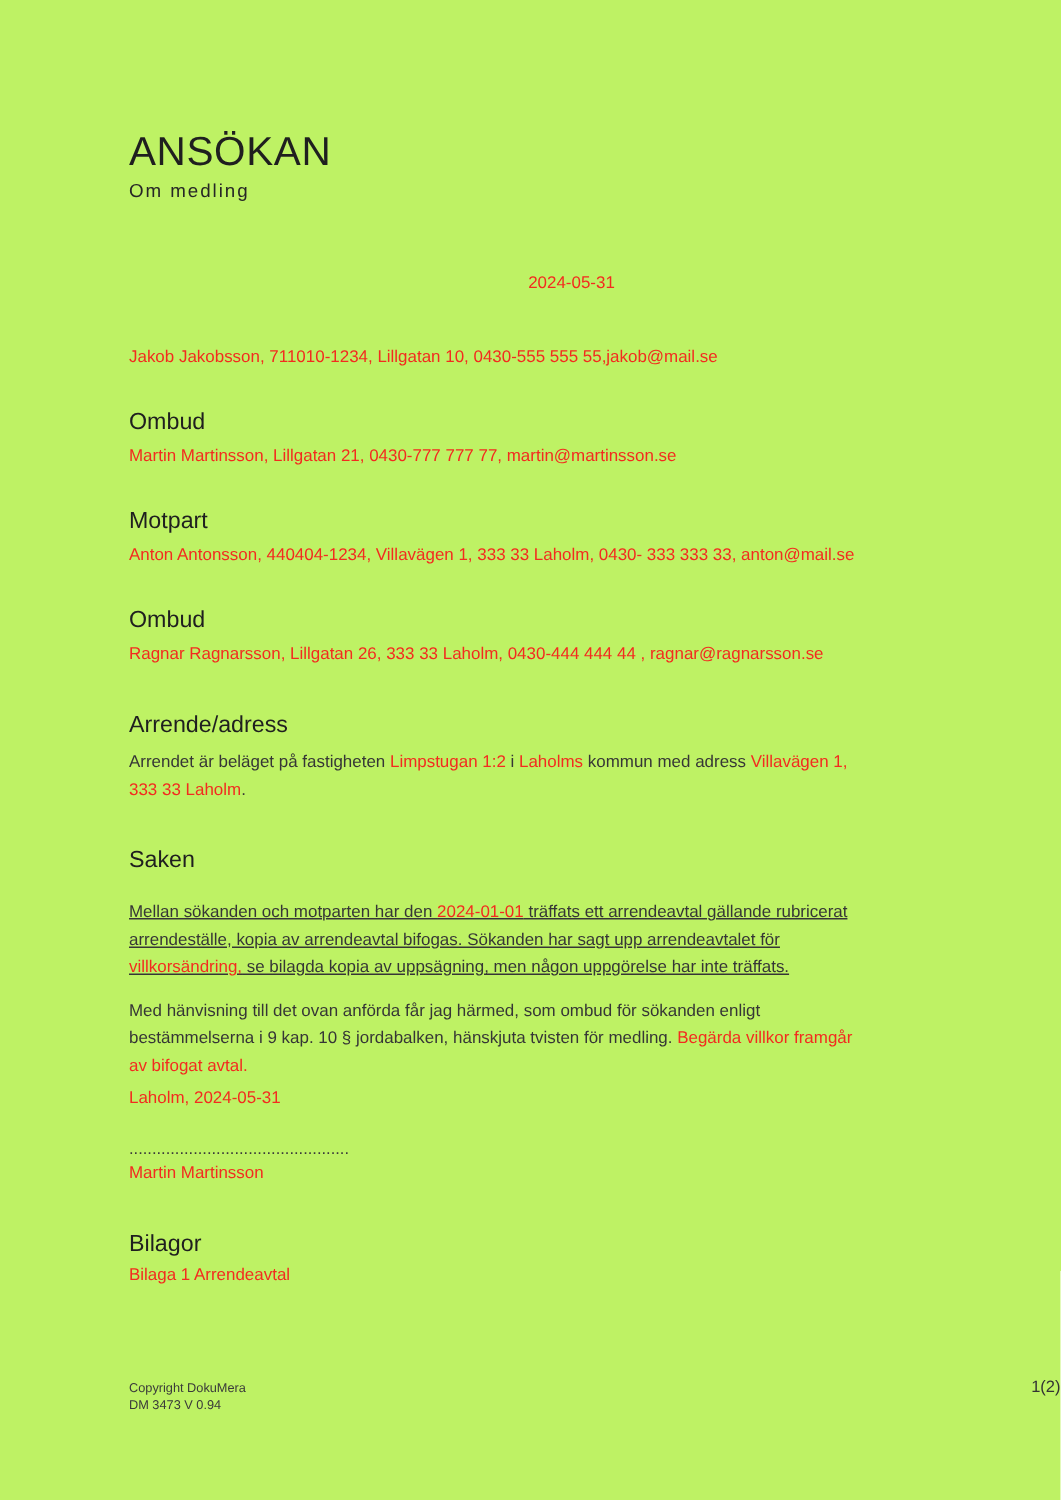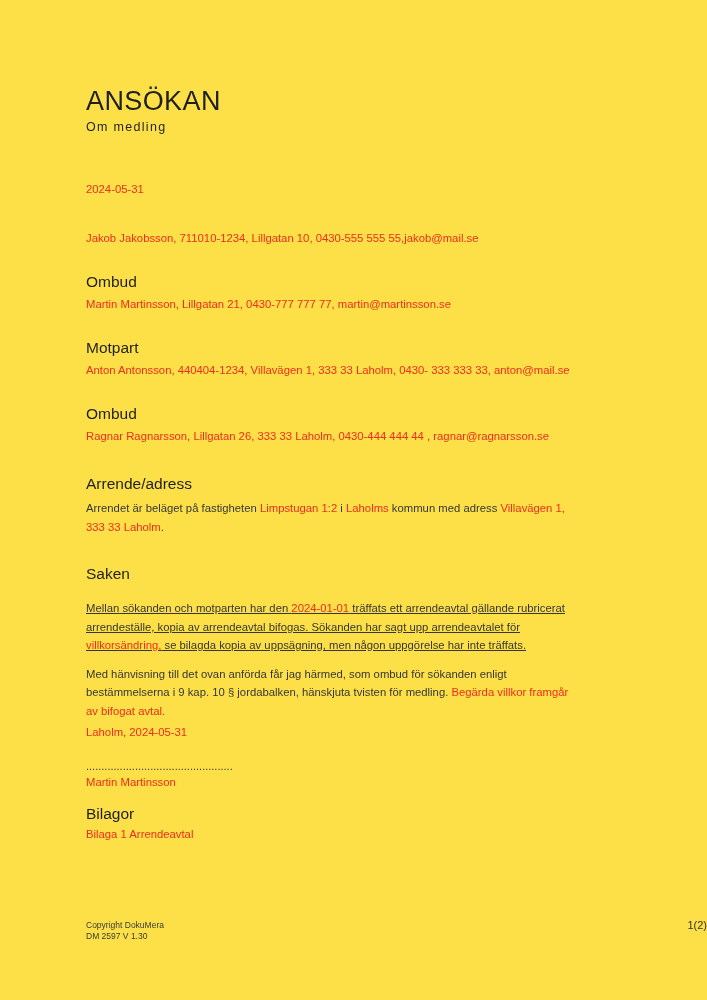--- a/index.html
+++ b/index.html
@@ -11,21 +11,21 @@
   html, body { margin: 0; padding: 0; background: #ffffff; }
   body {
     font-family: "Liberation Sans", sans-serif;
     color: var(--text-color);
     -webkit-font-smoothing: antialiased;
   }
   .page {
     position: relative;
     width: 707px;
     height: 1000px;
-    background: #fde047;
+    background: #bef264;
     overflow: hidden;
     padding-left: 24px;
   }
   .content {
     position: absolute;
     left: 86px;
     top: 86px;
     width: 590px;
   }
   h1 {
@@ -48,21 +48,21 @@
     line-height: 15px;
   }
   .red { color: var(--accent-red); }
   h2 {
     margin: 0;
     font-size: 15.5px;
     line-height: 20px;
     font-weight: 400;
     color: var(--heading-color);
   }
-  [data-name="document-date"] { margin-top: 47px; }
+  [data-name="document-date"] { margin-top: 47px; text-align: center; }
   .party { margin-top: 26px; }
   .parties .party:first-child { margin-top: 34px; }
   .party p { margin: 5px 0 0; }
   [data-name="arrende-section"] { margin-top: 30px; }
   .body-par {
     margin: 5px 0 0;
     font-size: 11.3px;
     line-height: 18.5px;
   }
   [data-name="saken-section"] { margin-top: 28px; }
@@ -73,21 +73,21 @@
   [data-name="signature-place-date"] { margin-top: 5px; }
   [data-name="signature-dotted-line"] {
     margin-top: 20px;
     font-size: 11px;
     line-height: 12px;
     letter-spacing: 0;
     color: #3a3a3a;
     white-space: nowrap;
   }
   [data-name="signature-name"] { margin: 3px 0 0; }
-  [data-name="bilagor-section"] { margin-top: 14px; }
+  [data-name="bilagor-section"] { margin-top: 30px; }
   [data-name="bilagor-item"] { margin: 3px 0 0; }
   [data-name="page-number"] {
     position: absolute;
     top: 919px;
     left: 0;
     width: 100%;
     text-align: right;
     font-size: 11px;
     line-height: 13px;
     color: #333333;
@@ -152,15 +152,15 @@
     <section data-name="bilagor-section">
       <h2 data-name="bilagor-heading">Bilagor</h2>
       <p class="small red" data-name="bilagor-item">Bilaga 1 Arrendeavtal</p>
     </section>
 
   </div>
 
   <div data-name="page-number">1(2)</div>
   <div class="footer-copy" data-name="footer-copyright-block">
     <div data-name="footer-copyright">Copyright DokuMera</div>
-    <div data-name="footer-version">DM 2597 V 1.30</div>
+    <div data-name="footer-version">DM 3473 V 0.94</div>
   </div>
 </div>
 
 </body></html>

